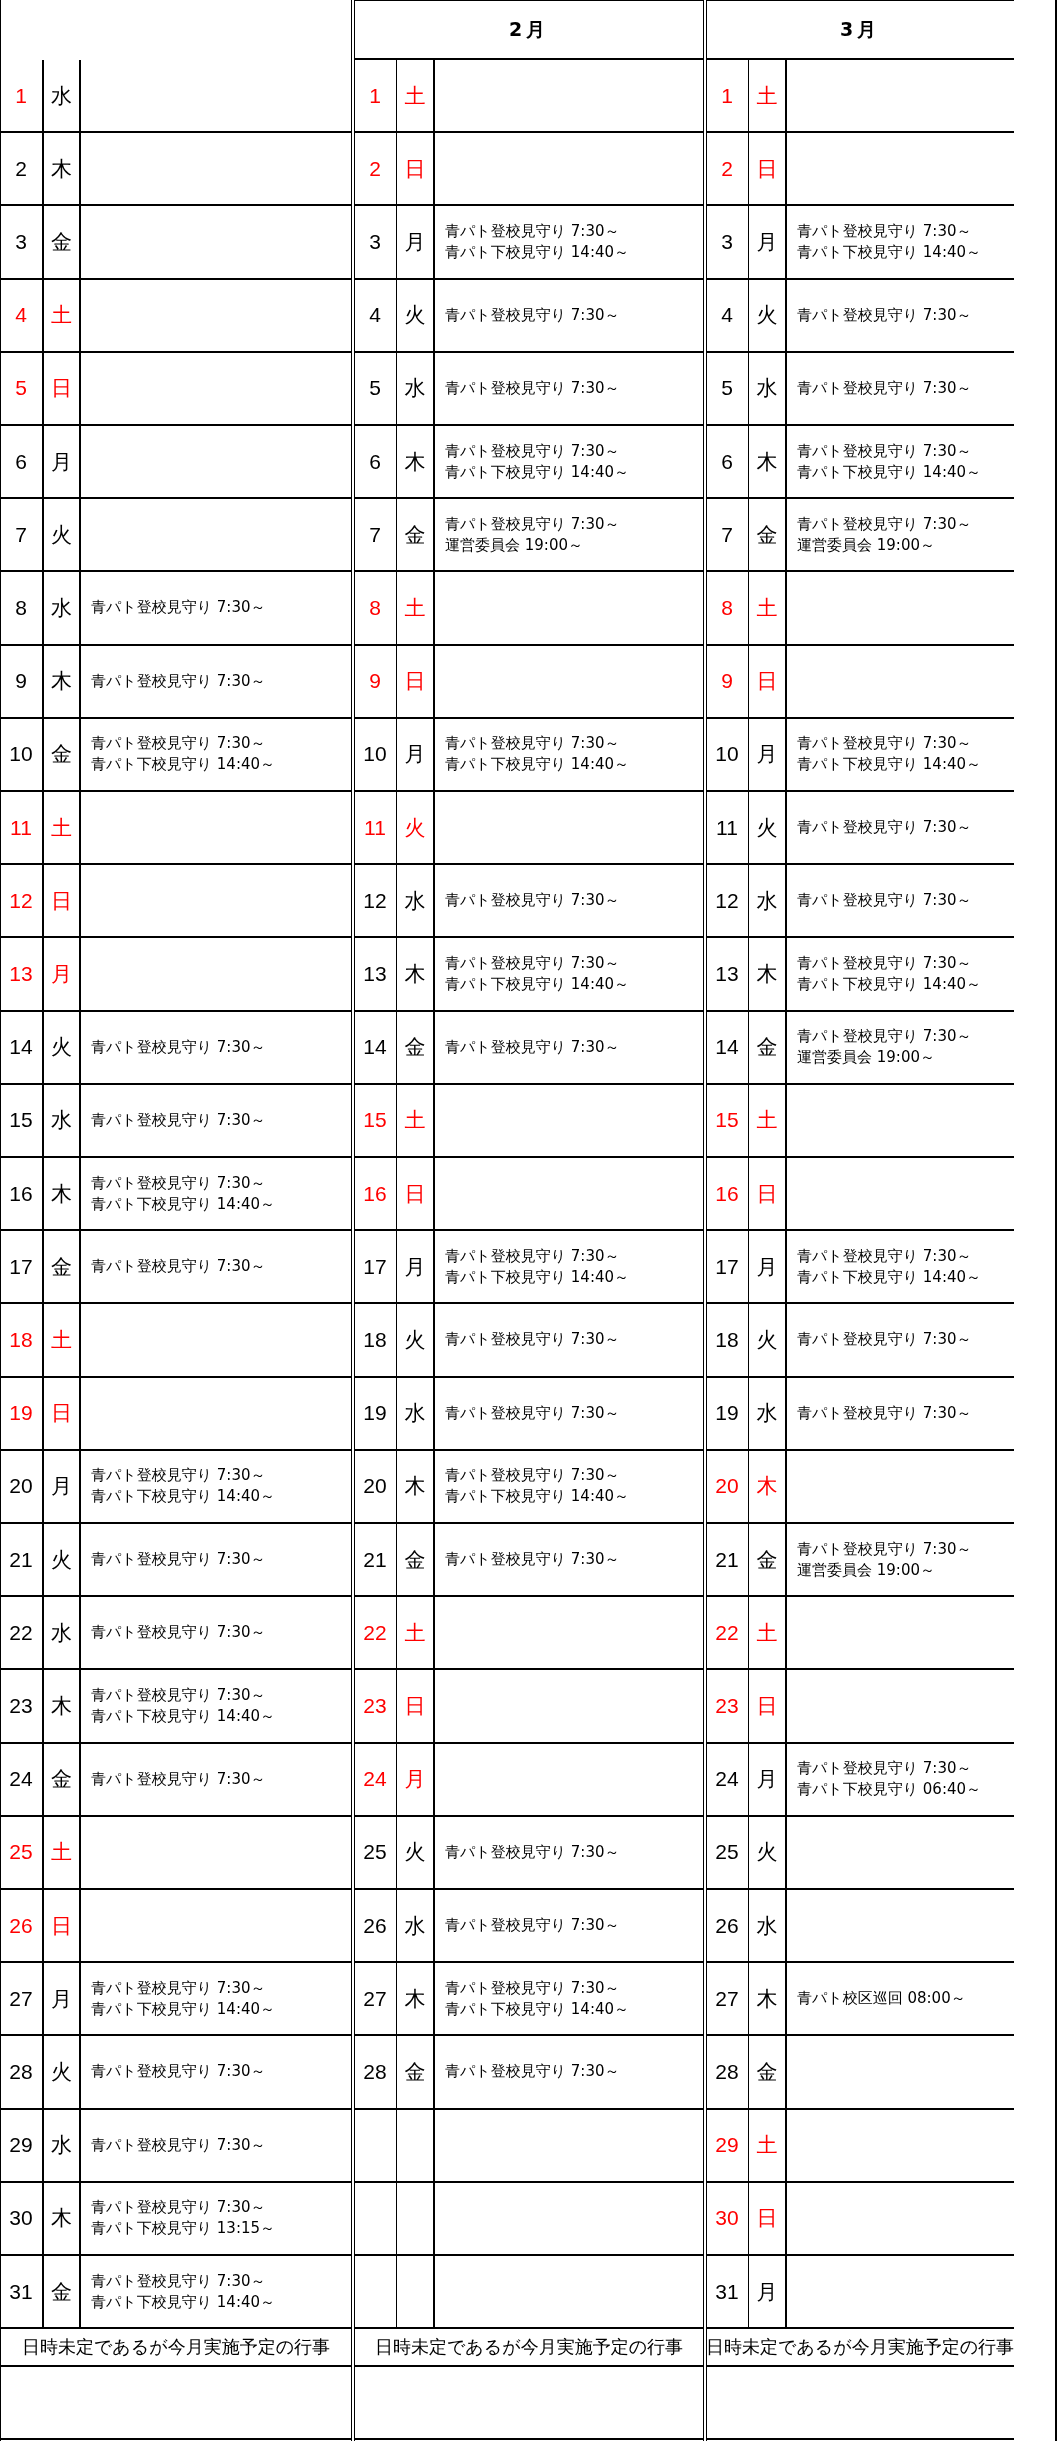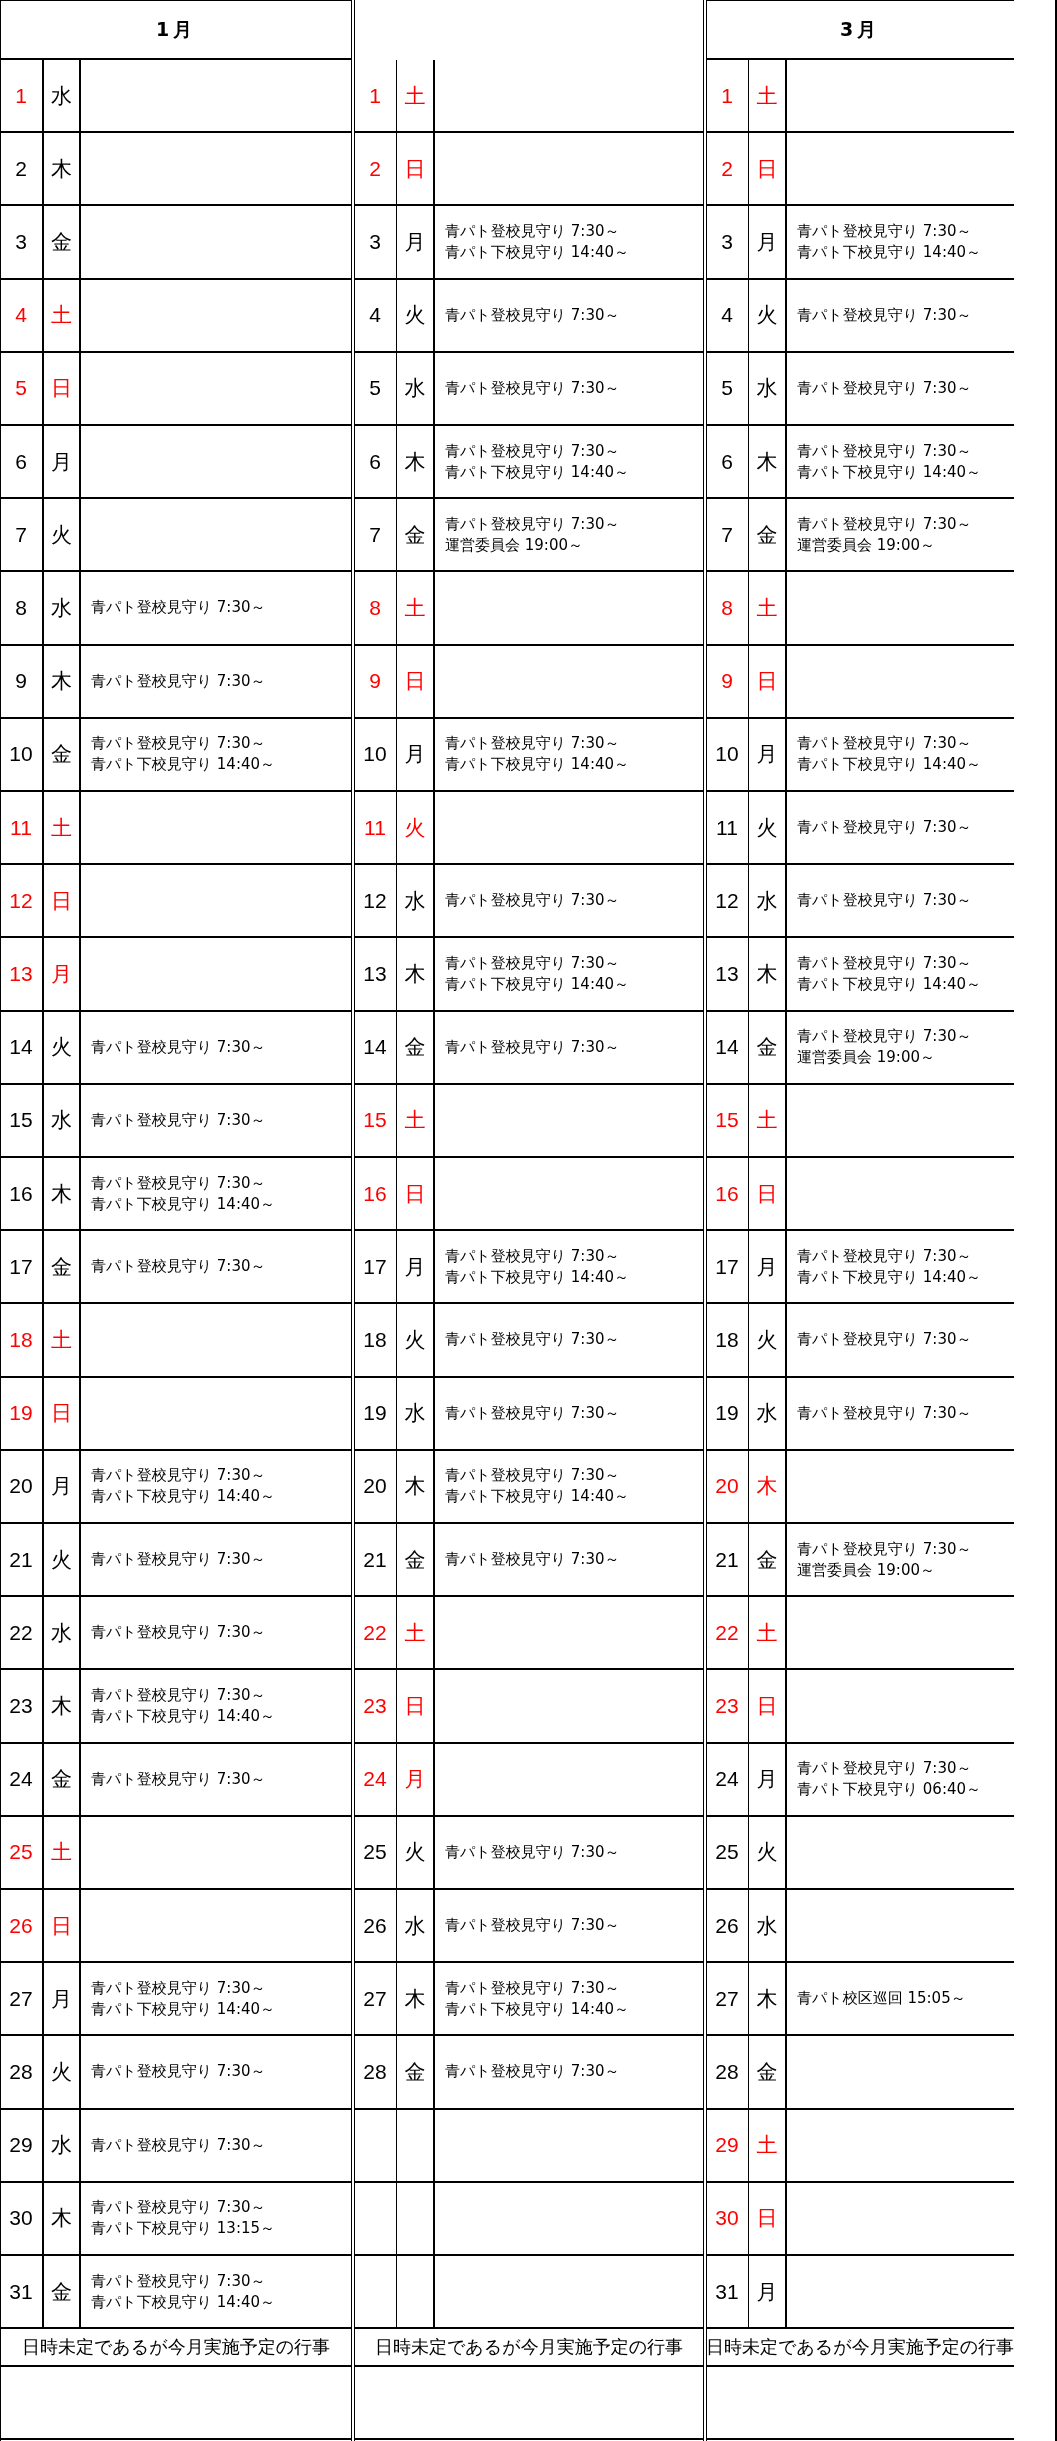--- a/index.html
+++ b/index.html
@@ -43,21 +43,20 @@
 <div class="cal">
 
   <div class="vsep" style="left:0;"></div>
   <div class="vsep" style="left:351px;"></div>
   <div class="vsep" style="left:354px;"></div>
   <div class="vsep" style="left:703px;"></div>
   <div class="vsep" style="left:706px;"></div>
   <div class="vsep" style="left:1055px;width:2px;"></div>
 
   <div class="month m0">
-    <div class="hdr">1月</div>
     <div class="rows">
         <div class="row" style="top: 0px;">
           <div class="dnum red">1</div>
           <div class="wday">水</div>
           <div class="ev"></div>
         </div>
         <div class="row" style="top: 73.2px;">
           <div class="dnum">2</div>
           <div class="wday">木</div>
           <div class="ev"></div>
@@ -247,20 +246,21 @@
             <span>青パト登校見守り 7:30～</span>
             <span>青パト下校見守り 14:40～</span>
           </div>
         </div>
       </div>
     <div class="foot-label">日時未定であるが今月実施予定の行事</div>
     <div class="foot-box"></div>
   </div>
 
   <div class="month m1">
+    <div class="hdr">2月</div>
     <div class="rows">
         <div class="row" style="top: 0px;">
           <div class="dnum red">1</div>
           <div class="wday red">土</div>
           <div class="ev"></div>
         </div>
         <div class="row" style="top: 73.2px;">
           <div class="dnum red">2</div>
           <div class="wday red">日</div>
           <div class="ev"></div>
@@ -628,21 +628,21 @@
         </div>
         <div class="row" style="top: 1830px;">
           <div class="dnum">26</div>
           <div class="wday">水</div>
           <div class="ev"></div>
         </div>
         <div class="row" style="top: 1903.2px;">
           <div class="dnum">27</div>
           <div class="wday">木</div>
           <div class="ev">
-            <span>青パト校区巡回 15:05～</span>
+            <span>青パト校区巡回 08:00～</span>
           </div>
         </div>
         <div class="row" style="top: 1976.4px;">
           <div class="dnum">28</div>
           <div class="wday">金</div>
           <div class="ev"></div>
         </div>
         <div class="row" style="top: 2049.6px;">
           <div class="dnum red">29</div>
           <div class="wday red">土</div>

